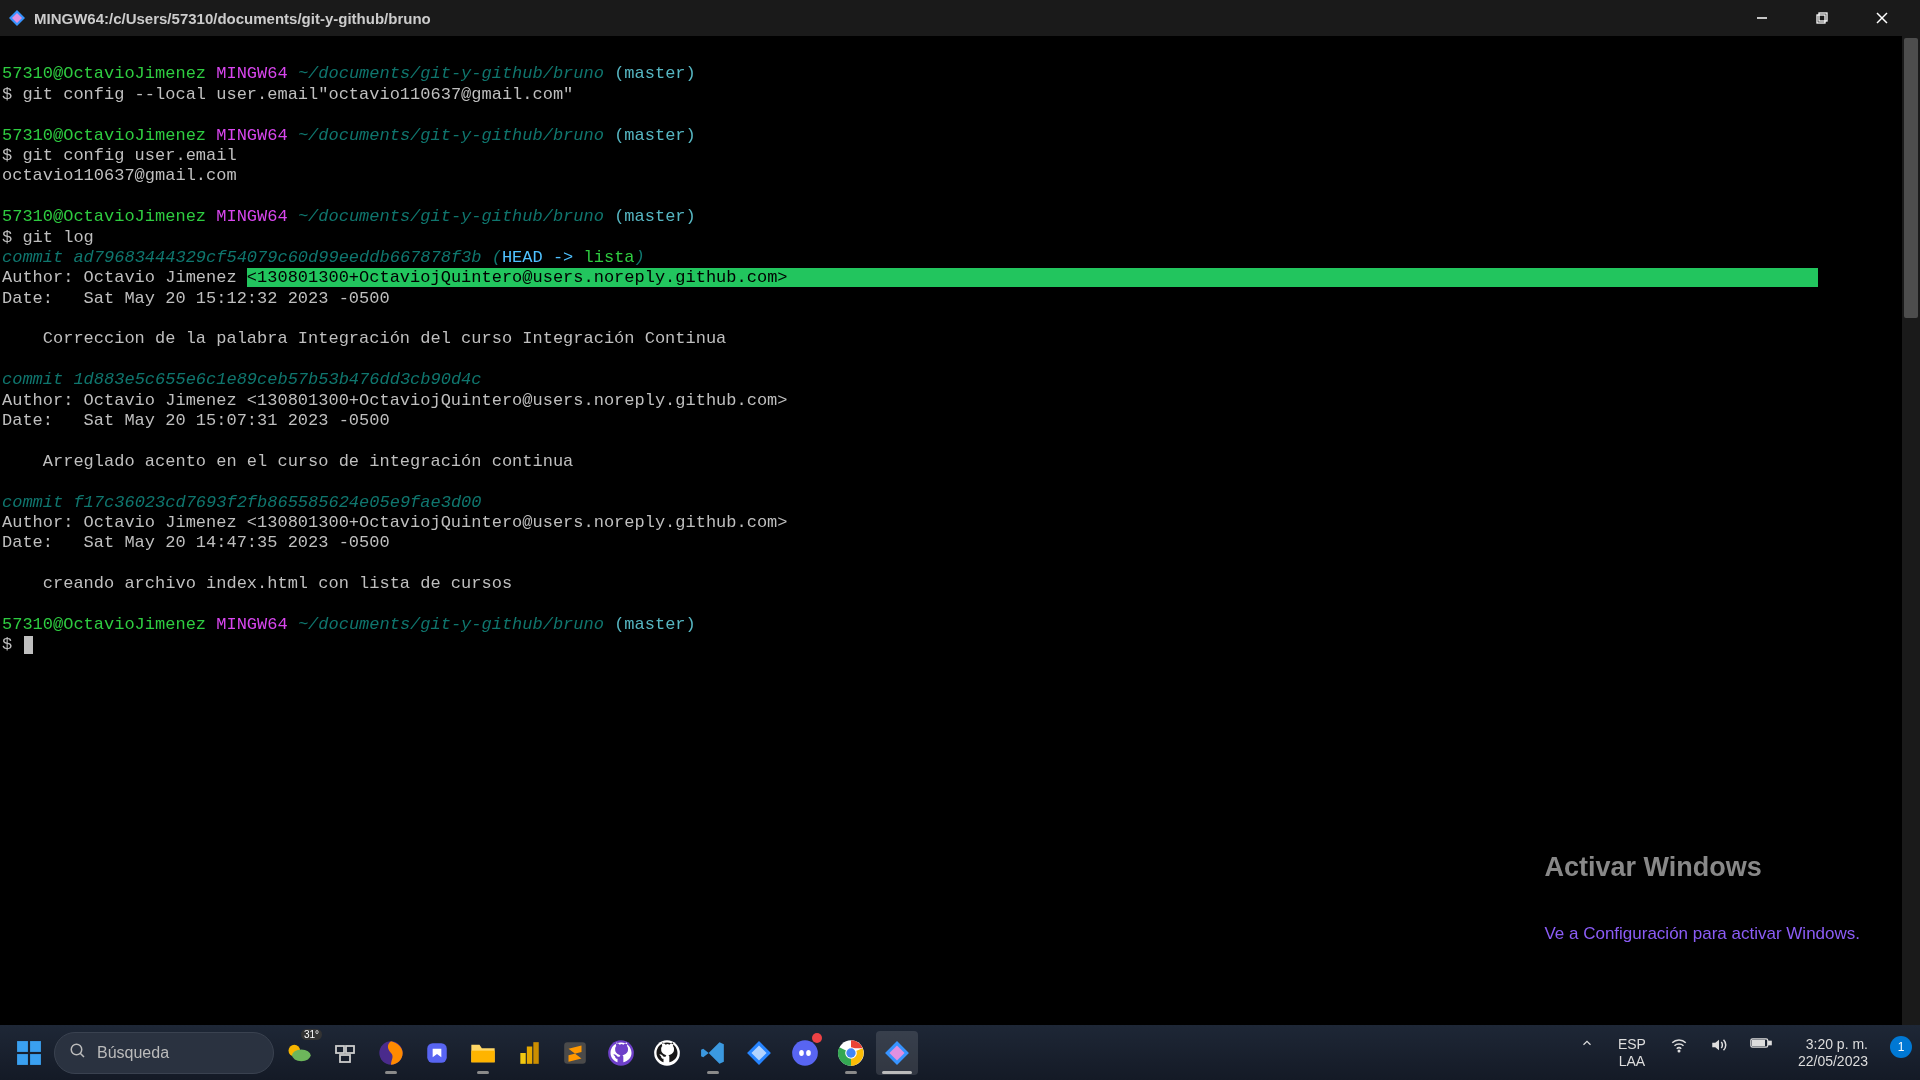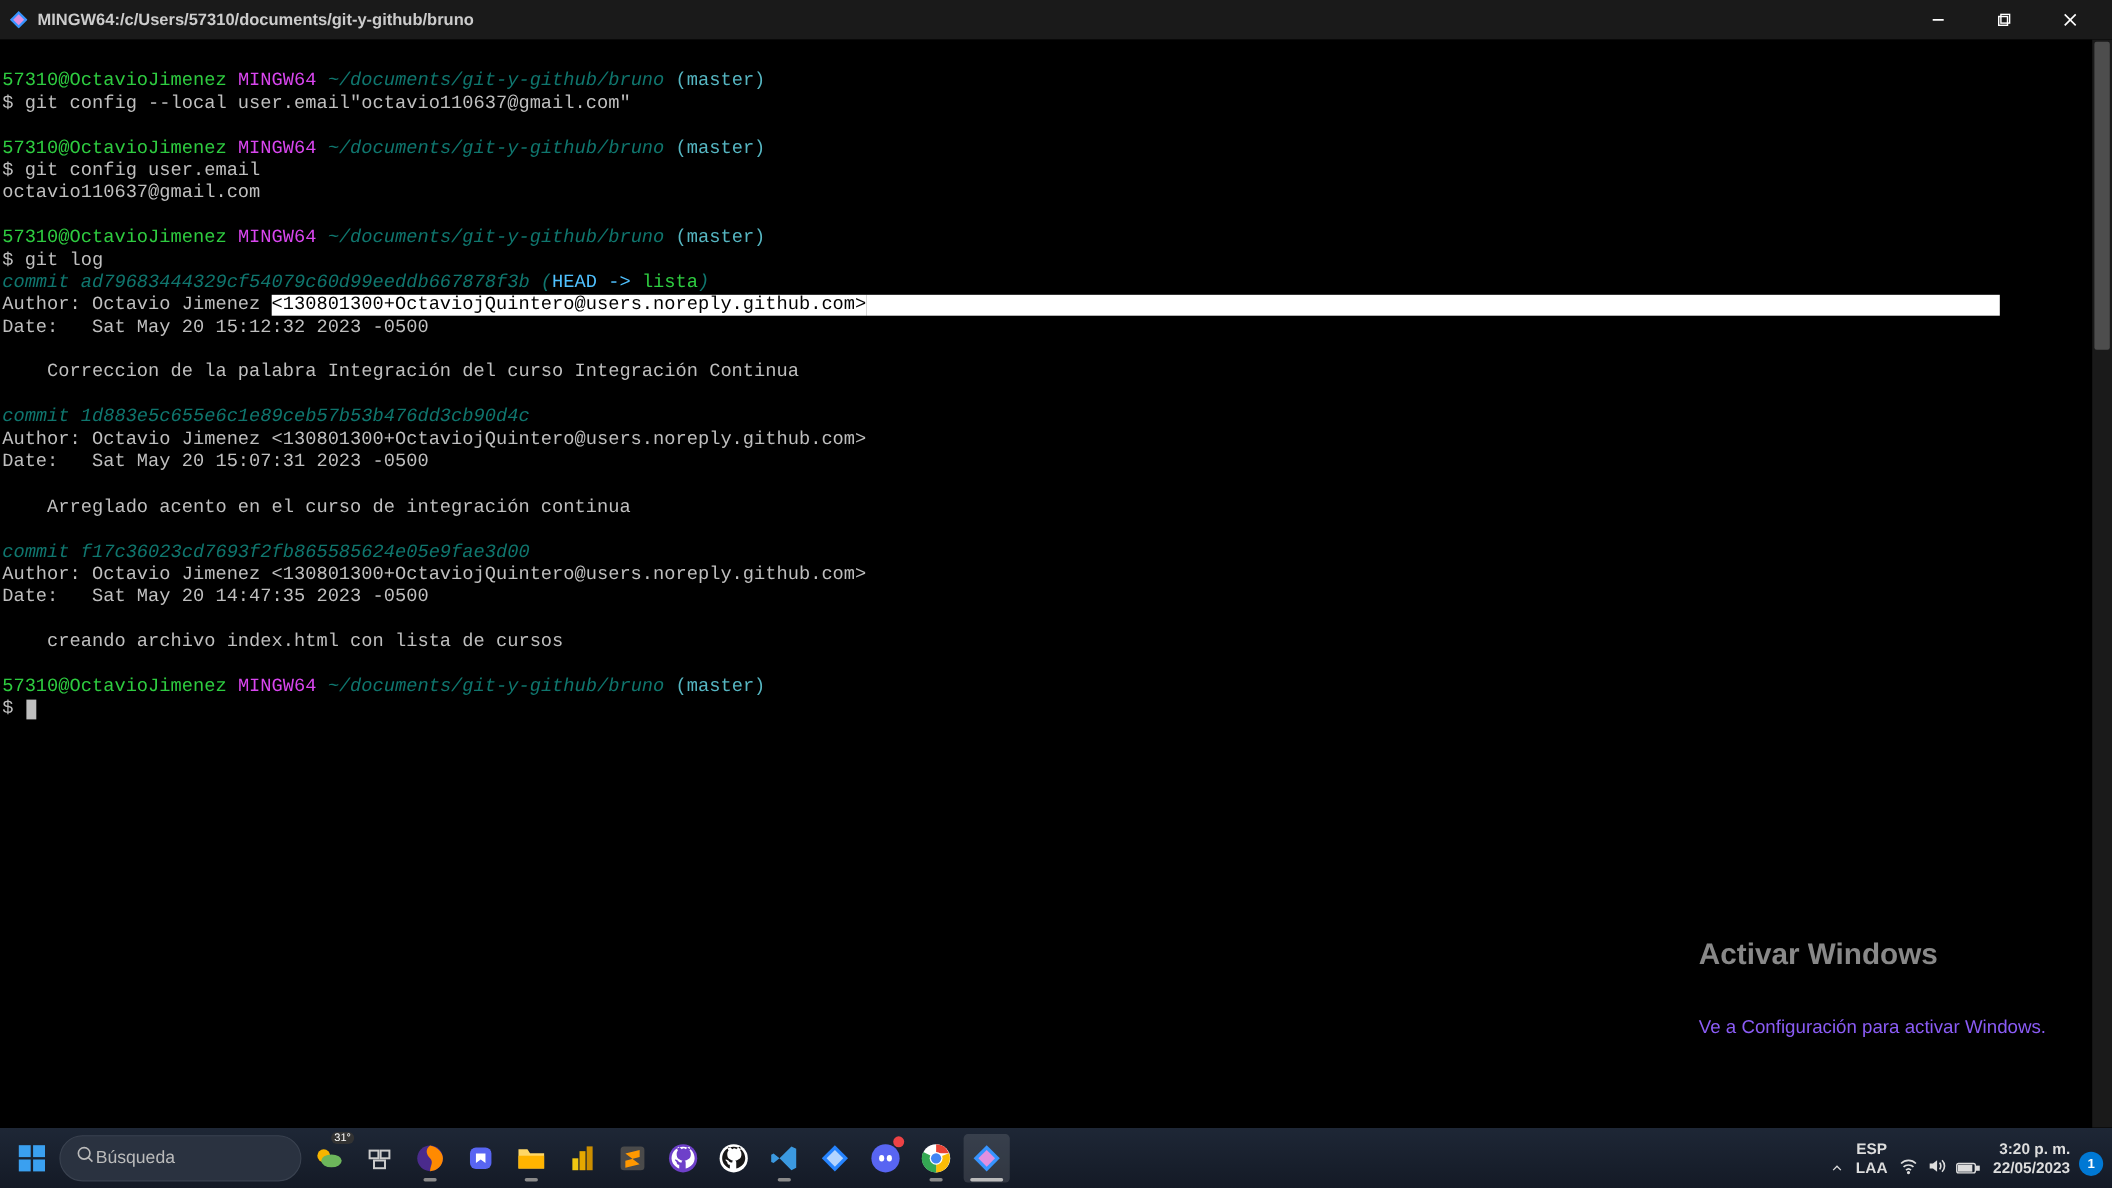--- a/index.html
+++ b/index.html
@@ -63,21 +63,21 @@
   background: #4d4d4d;
   border-radius: 2px;
 }
 .c-green { color: #2ecc40; }
 .c-mag { color: #d946ef; }
 .c-yellow { color: #0f766e; font-style: italic; }
 .c-cyan { color: #56b6c2; }
 .c-cyan2 { color: #4fc1ff; }
 .c-white { color: #bfbfbf; }
 .highlight {
-  background: #ffffff;
+  background: #22c55e;
   color: #000;
 }
 .watermark {
   position: absolute;
   right: 60px;
   bottom: 40px;
   text-align: left;
   color: #7a7a7a;
   font-family: 'Segoe UI', sans-serif;
   pointer-events: none;
@@ -126,32 +126,31 @@
   width: 220px;
   height: 42px;
   background: #2a3240;
   border-radius: 21px;
   display: flex;
   align-items: center;
   padding: 0 14px;
   color: #bbb;
   font-family: 'Segoe UI', sans-serif;
   font-size: 16px;
-  gap: 0;
+  gap: 10px;
   border: 1px solid #3a4250;
 }
 .spacer { flex: 1; }
 .tray {
   display: flex;
-  align-items: flex-end;
-  gap: 0;
+  align-items: flex-start;
+  gap: 14px;
   color: #ddd;
   font-family: 'Segoe UI', sans-serif;
   font-size: 14px;
-  font-weight: bold;
 }
 .tray-lang {
   text-align: center;
   line-height: 1.15;
   padding: 0 6px;
   font-size: 14px;
 }
 .tray-clock {
   text-align: right;
   line-height: 1.15;

